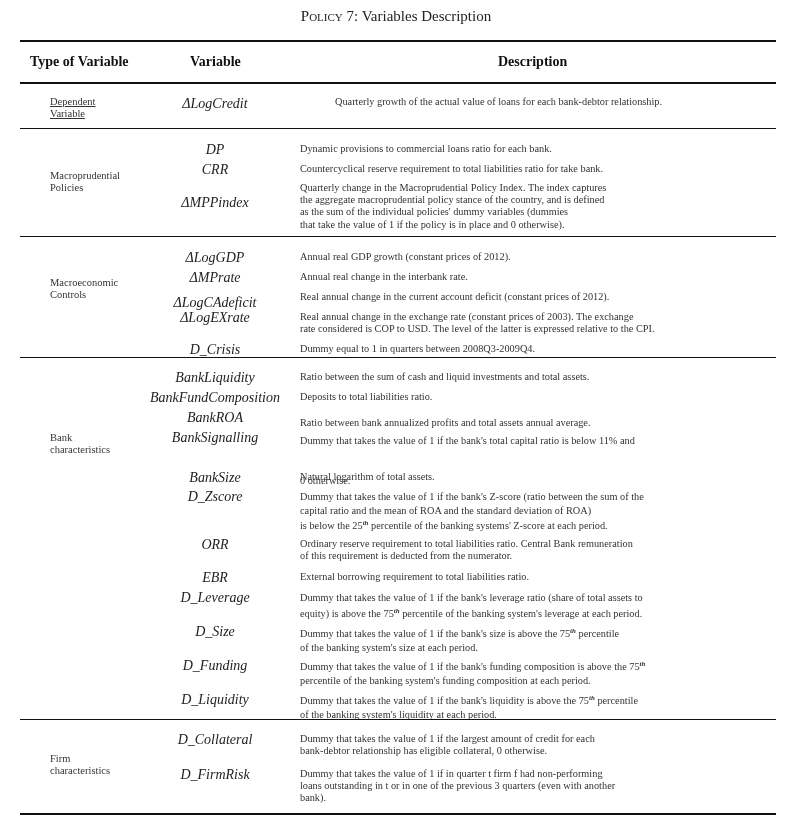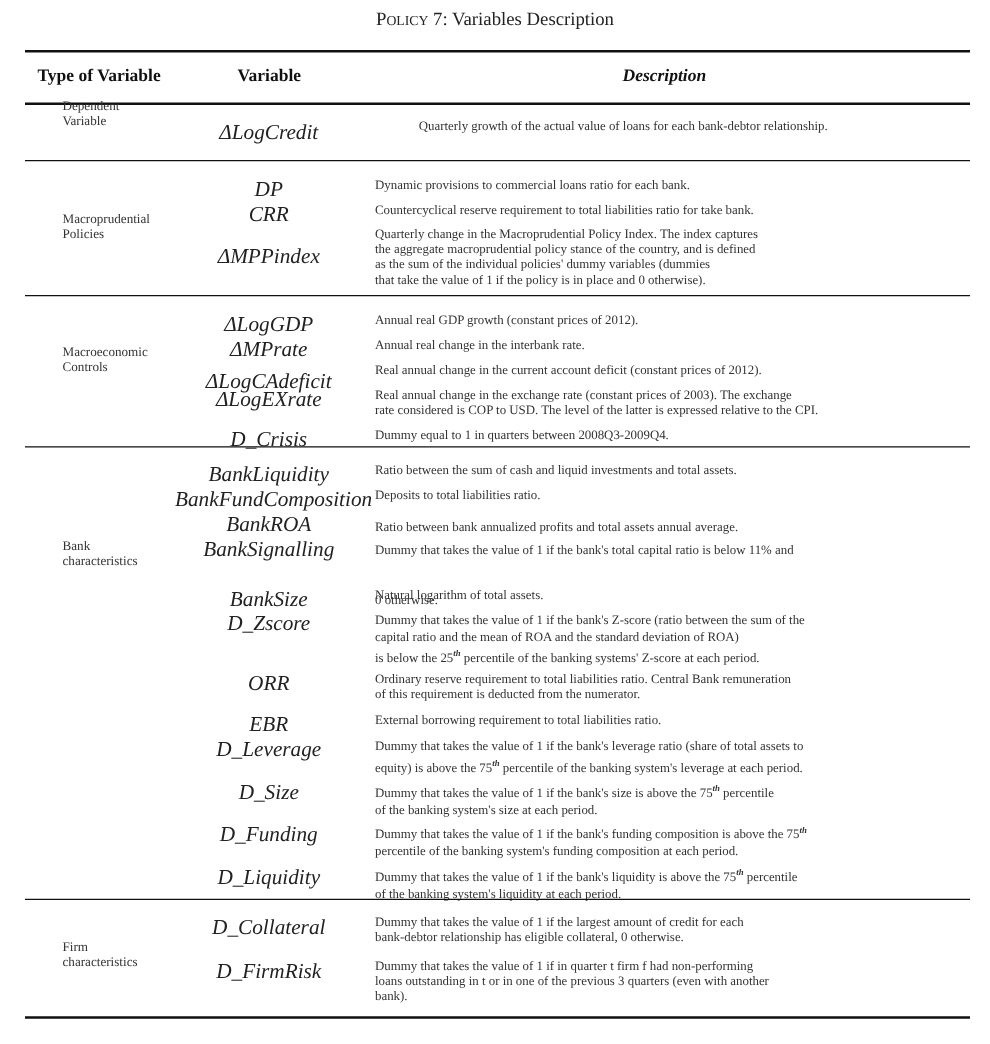--- a/index.html
+++ b/index.html
@@ -7,40 +7,40 @@
          font-family: "DejaVu Serif", "Liberation Serif", serif; color: #2a2a2a; }
   .caption { position: absolute; top: 8px; left: 0; width: 792px; text-align: center;
              font-family: "Liberation Serif", serif; font-size: 15px; color: #222; }
   .caption .sc { font-variant: small-caps; }
   .rule { position: absolute; left: 20px; width: 756px; background: #111; }
   .hdr { position: absolute; top: 54px; font-size: 14px; font-weight: bold;
          font-family: "Liberation Serif", serif; color: #111; }
   .type { position: absolute; left: 50px; font-size: 10.5px; line-height: 12px;
           font-family: "Liberation Serif", serif; color: #333; }
   .var { position: absolute; left: 140px; width: 150px; text-align: center;
-         font-style: italic; font-size: 17px; font-family: "Liberation Serif", serif; color: #222; }
+         font-style: italic; font-size: 14px; font-family: "Liberation Serif", serif; color: #222; }
   .desc { position: absolute; left: 300px; width: 480px; font-size: 10.3px; line-height: 12.2px;
           font-family: "Liberation Serif", serif; color: #333; white-space: pre-line; }
   sup { font-size: 7px; font-style: italic; font-weight: bold; }
 </style>
 </head>
 <body>
 
 <div class="caption">
   <span class="sc">Policy 7:</span>
   <span>Variables Description</span>
 </div>
 
 <div class="rule" style="top:40px;height:1.5px;"></div>
 <div class="hdr" style="left:30px;">Type of Variable</div>
 <div class="hdr" style="left:190px;">Variable</div>
-<div class="hdr" style="left:498px;font-style:italic;">Description</div>
+<div class="hdr" style="left:498px;">Description</div>
 <div class="rule" style="top:82px;height:1.5px;"></div>
 
-<div class="type" style="top:80px;white-space:pre-line;">Dependent
+<div class="type" style="top:96px;white-space:pre-line;text-decoration:underline;">Dependent
 Variable</div>
 <div class="var" style="top:96px;">ΔLogCredit</div>
 <div class="desc" style="top:96px;padding-left:35px;">Quarterly growth of the actual value of loans for each bank-debtor relationship.</div>
 <div class="rule" style="top:128px;height:1px;"></div>
 
 <div class="type" style="top:170px;white-space:pre-line;">Macroprudential
 Policies</div>
 <div class="var" style="top:142px;">DP</div>
 <div class="desc" style="top:143px;">Dynamic provisions to commercial loans ratio for each bank.</div>
 <div class="var" style="top:162px;">CRR</div>

